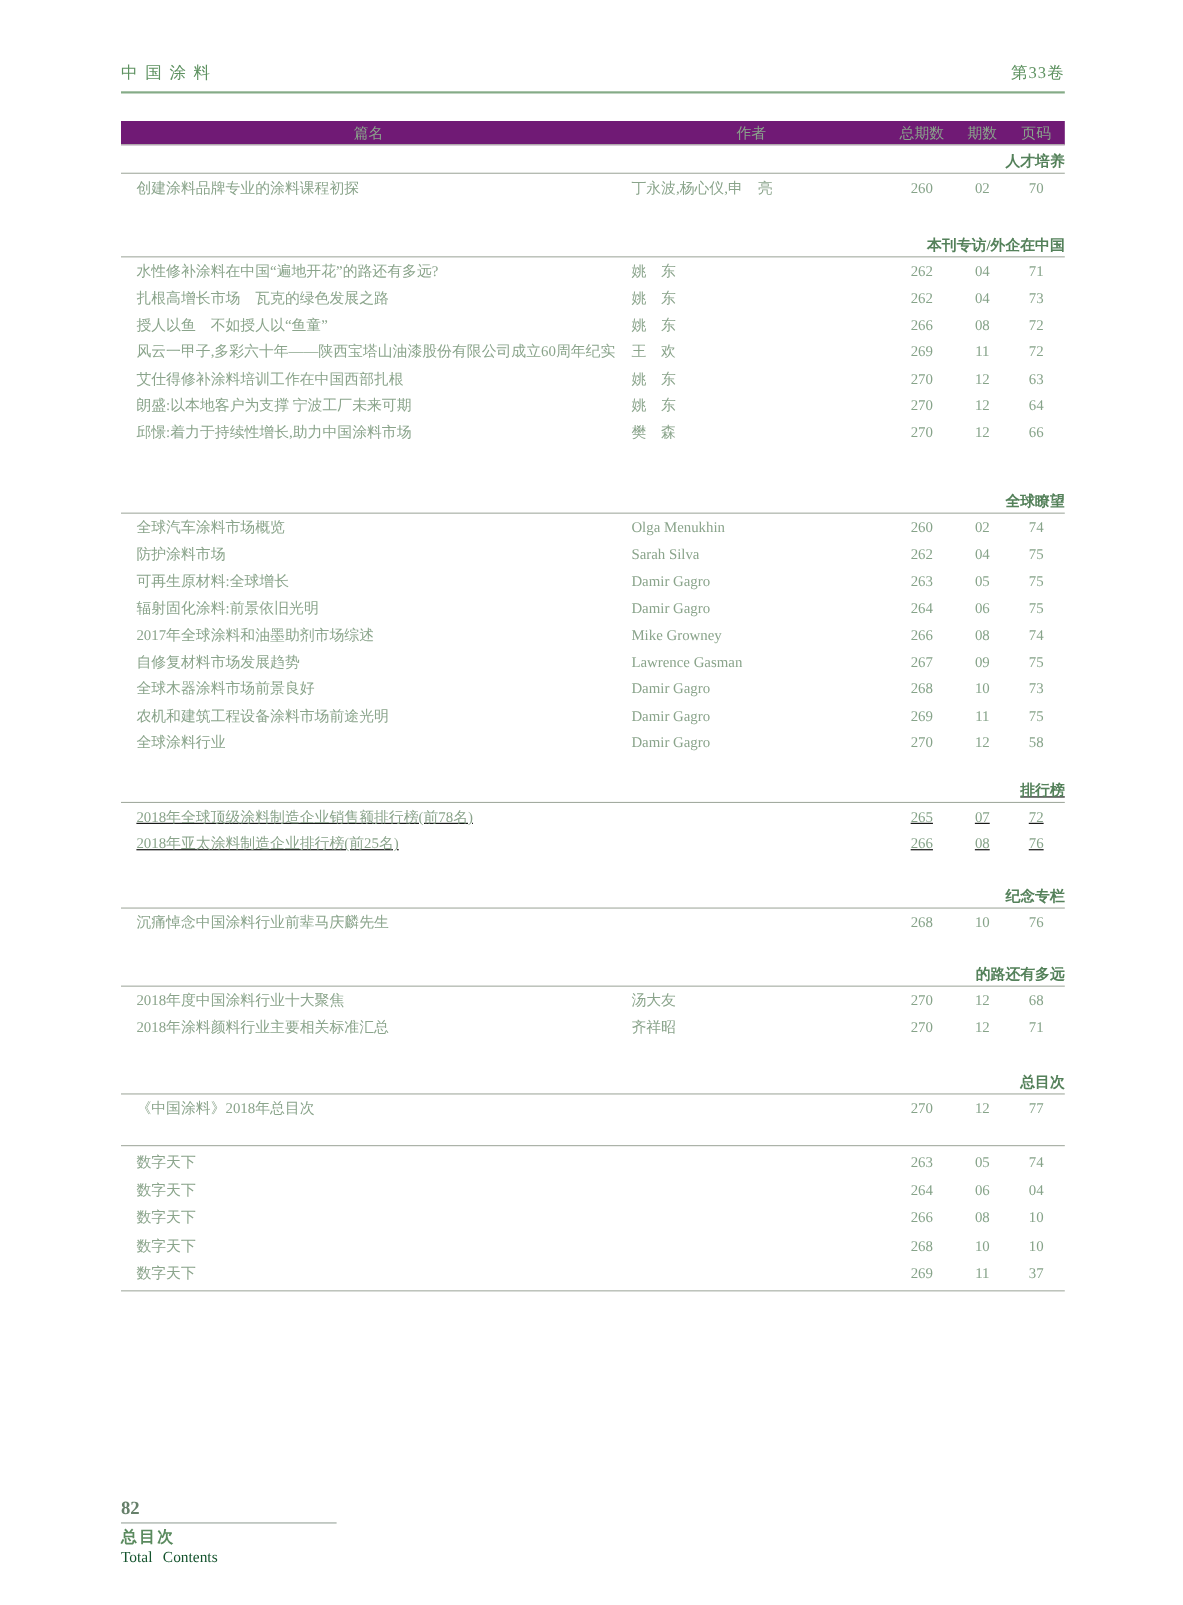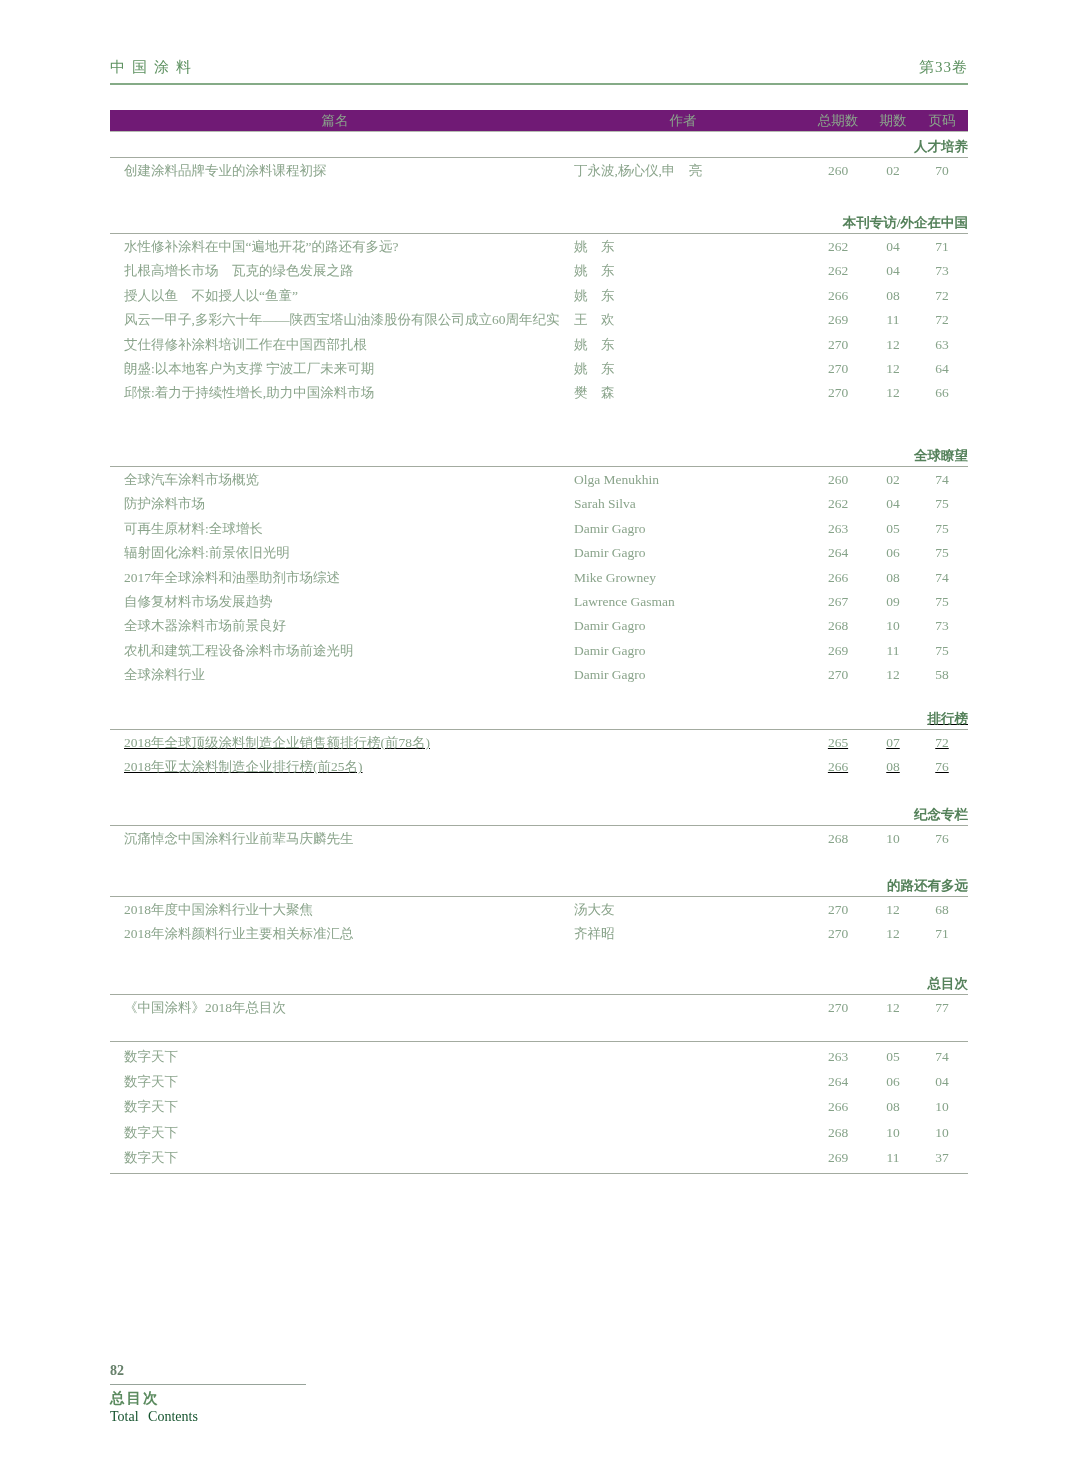--- a/index.html
+++ b/index.html
@@ -70,21 +70,21 @@
     position:absolute;left:110px;top:1041px;width:858px;
     border-top:1.5px solid var(--rule-dark);
     border-bottom:1.5px solid var(--rule-dark);
     padding:2px 0 3px 0;
   }
   .digital-block .row{line-height:25.2px;}
   
   .footer{position:absolute;left:110px;top:1360px;}
   .folio{
     color:var(--footer-dark);
-    font-size:14px;font-weight:bold;line-height:22px;
+    font-size:17px;font-weight:bold;line-height:22px;
     width:196px;
     border-bottom:1.5px solid #97a39a;
     padding-bottom:2px;
   }
   .footer-cn{
     color:var(--footer-green);
     font-size:14.5px;font-weight:bold;line-height:20px;
     margin-top:3px;letter-spacing:2px;
   }
   .footer-en{

